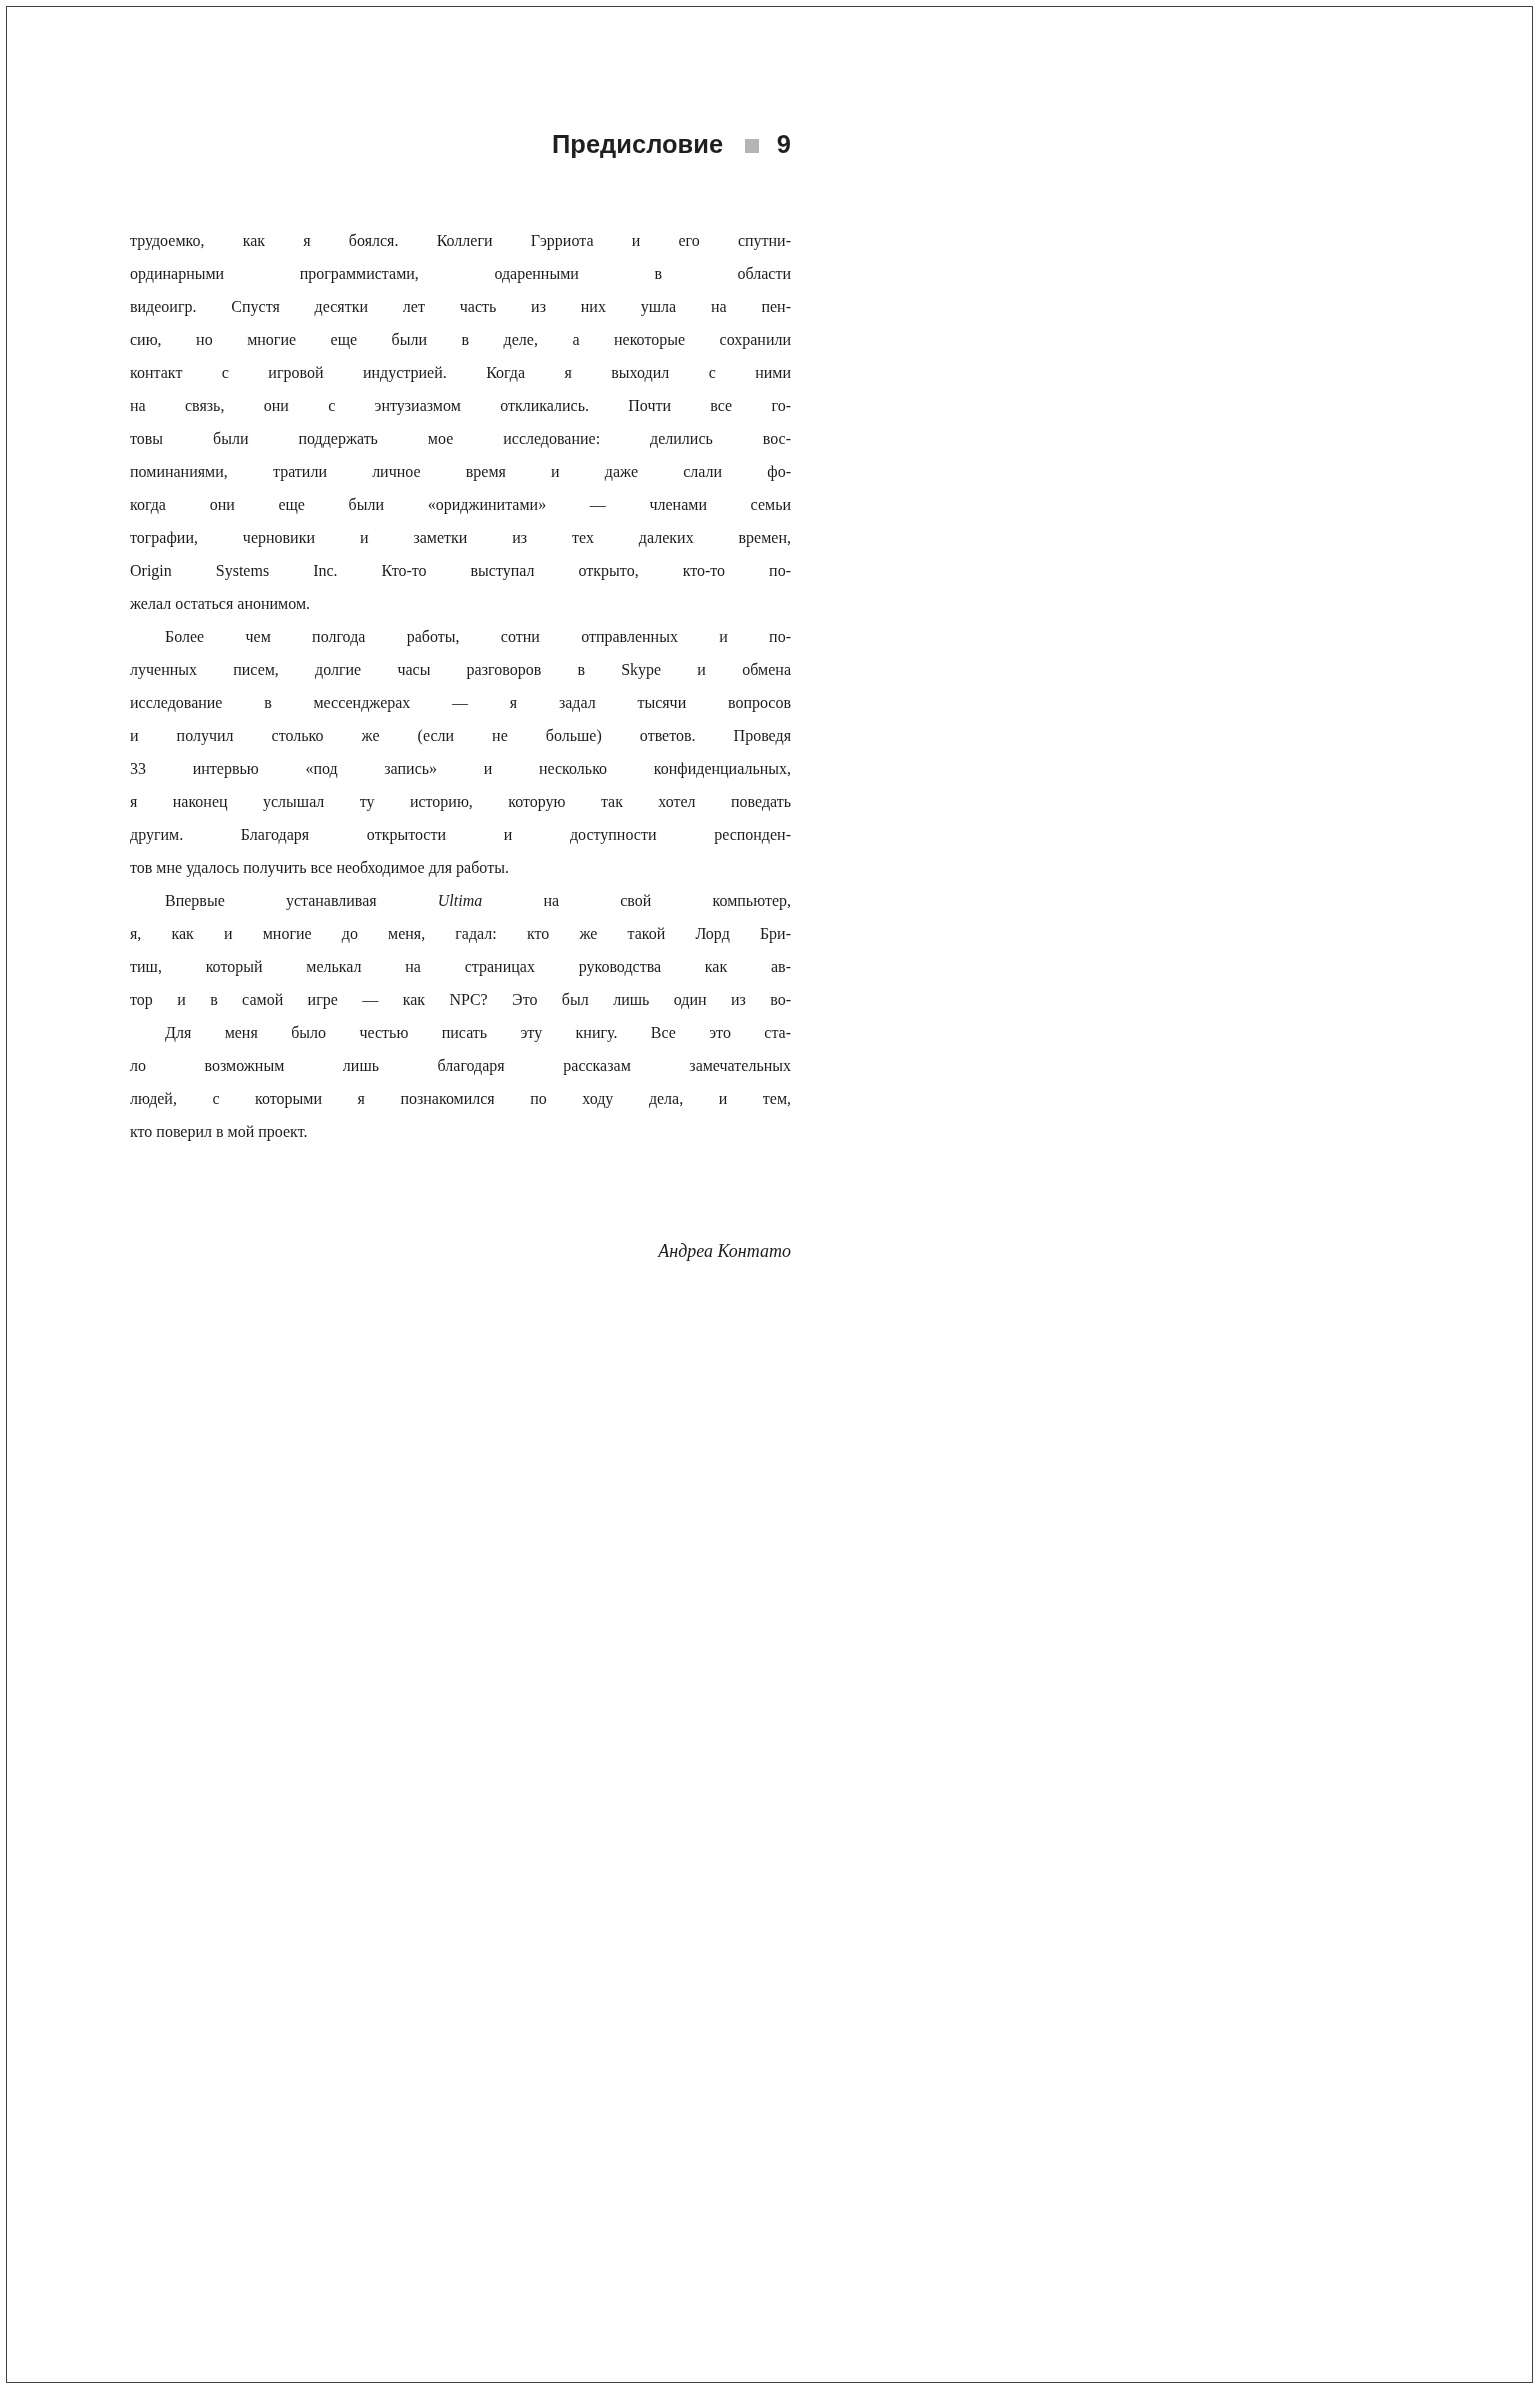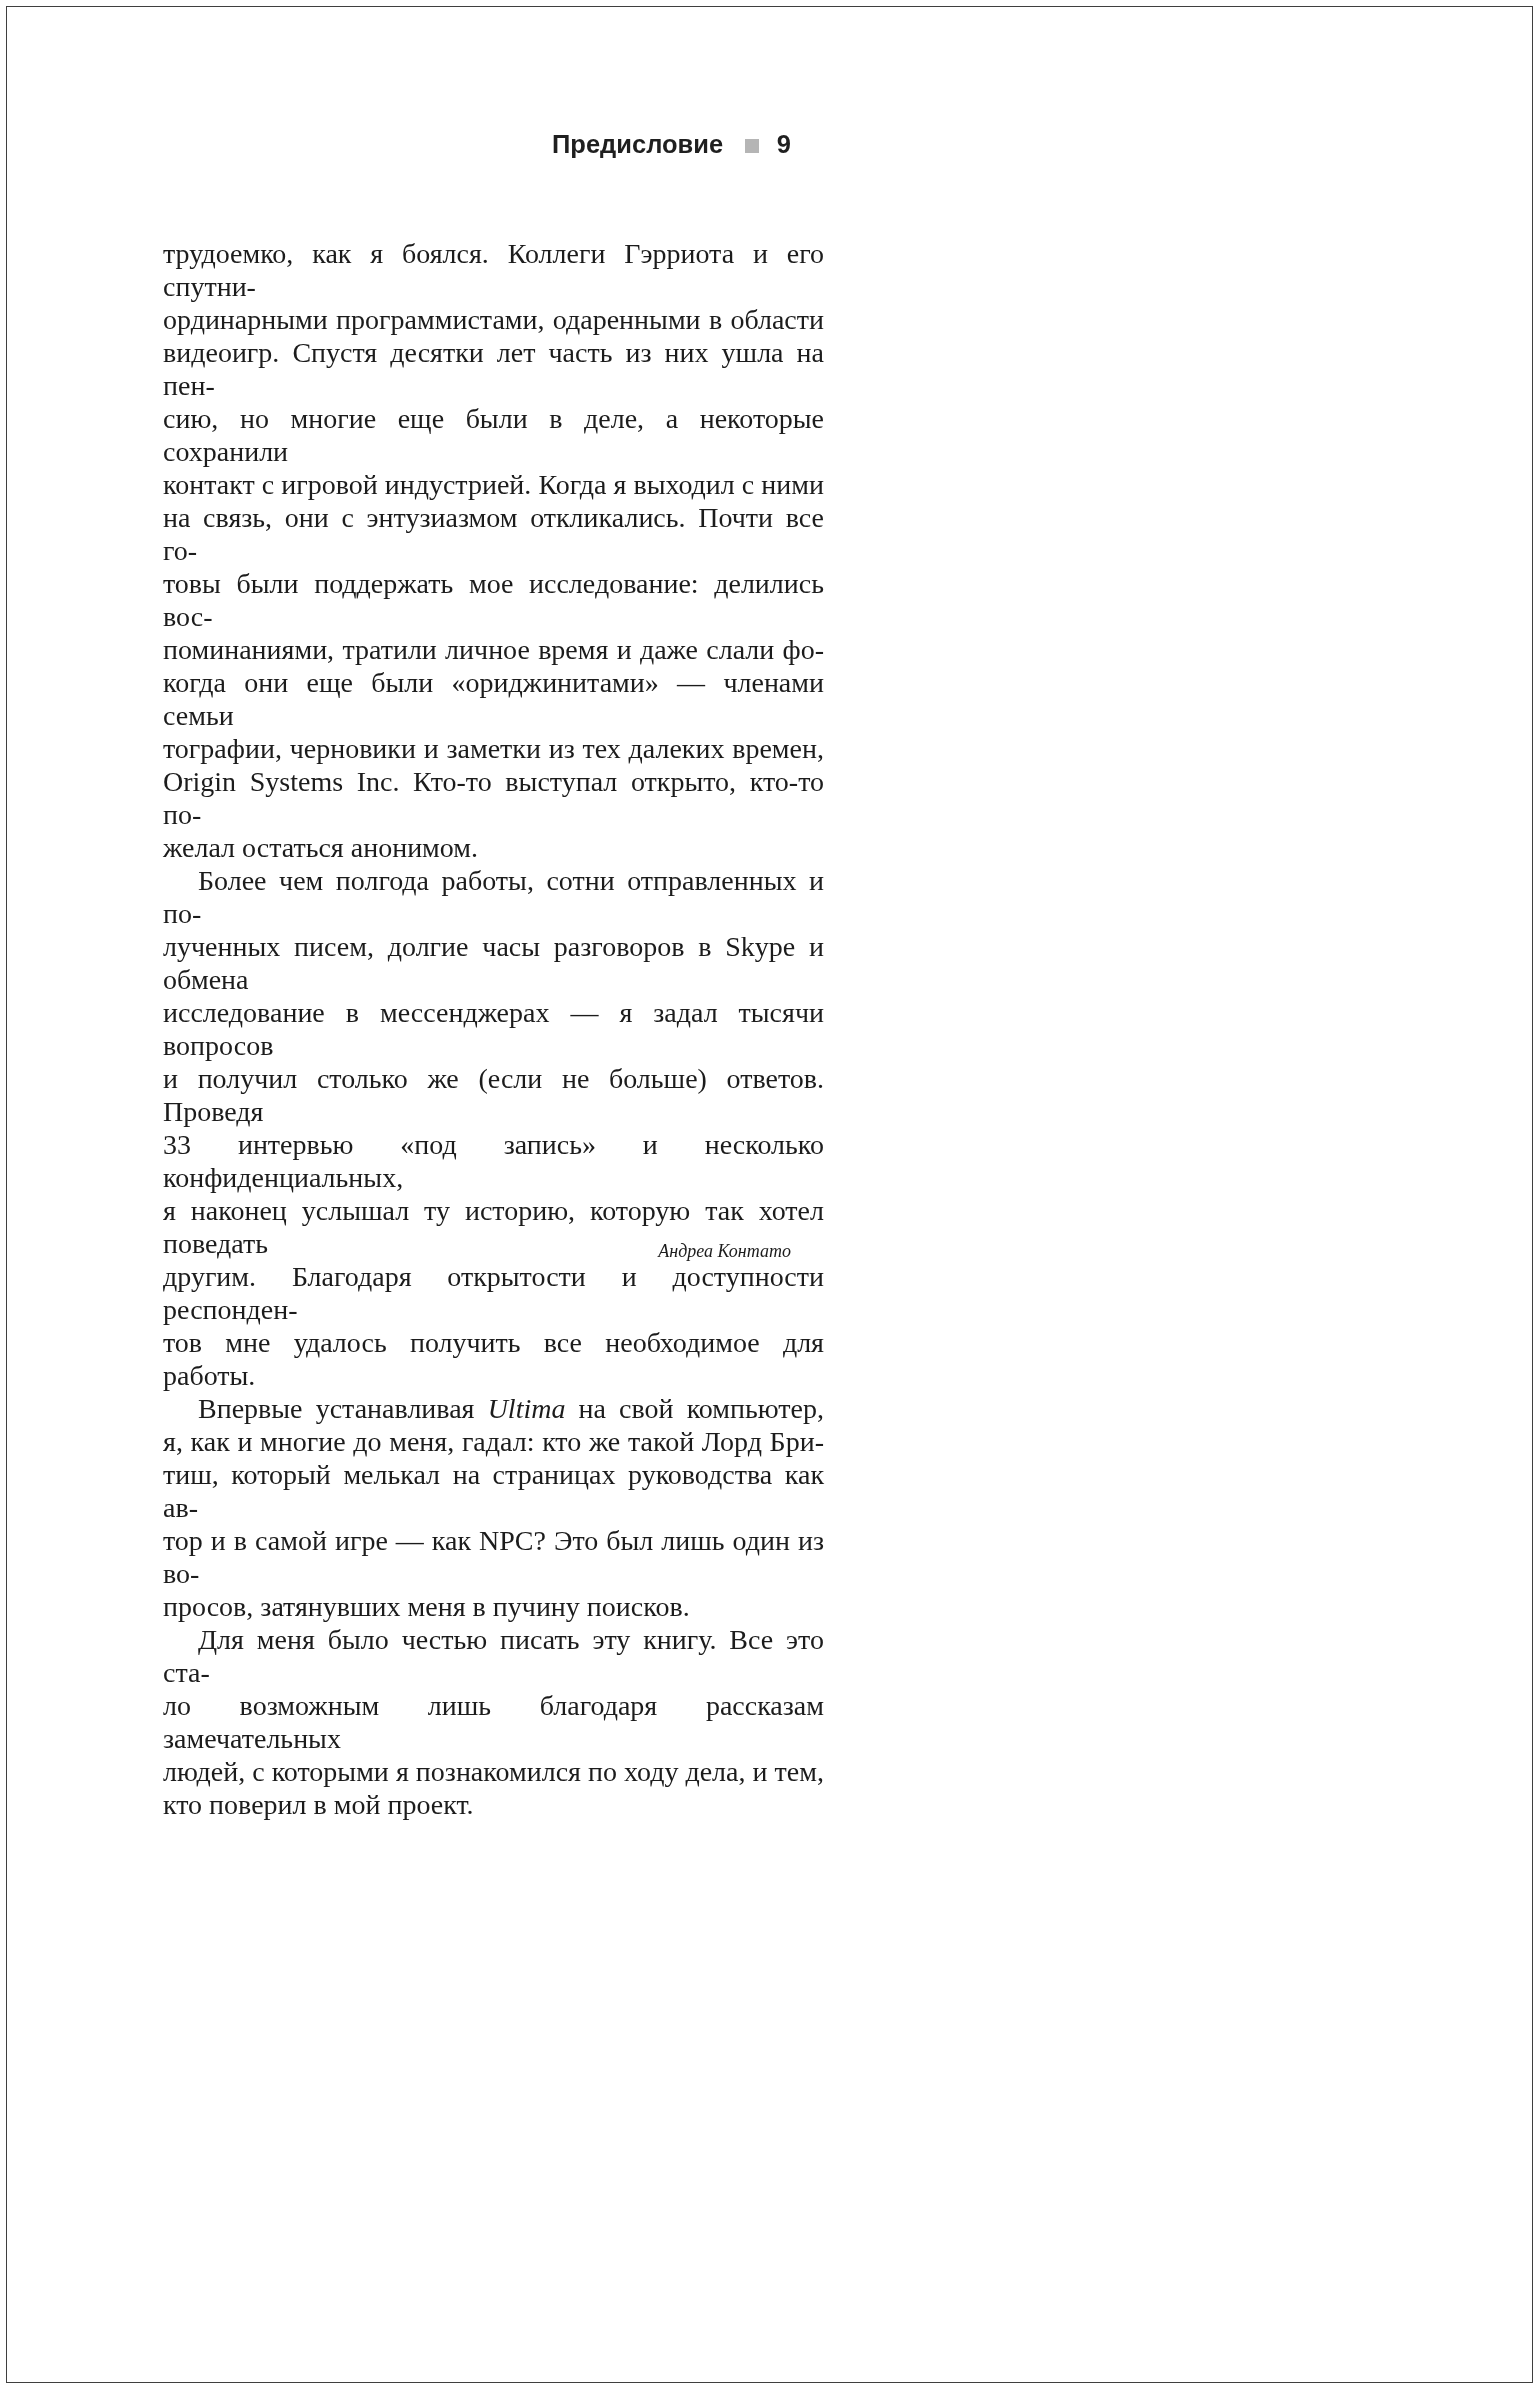--- a/index.html
+++ b/index.html
@@ -34,25 +34,24 @@
   .head-square {
     display: inline-block;
     width: 13.7px;
     height: 13.7px;
     background: #b5b5b5;
     margin: 0 18px 0 22px;
   }
   .body-text {
     position: absolute;
     left: 130px;
-    top: 237px;
+    top: 224px;
     width: 661px;
-    font-size: 28px;
+    font-size: 16px;
     line-height: 33px;
-    margin-left: 33px;
   }
   .para { margin: 0; }
   .line {
     text-align: justify;
     text-align-last: justify;
   }
   .line.last { text-align-last: left; }
   .line.indent { text-indent: 35px; }
   .italic { font-style: italic; }
   .signature {
@@ -103,21 +102,20 @@
       <div class="line">я наконец услышал ту историю, которую так хотел поведать</div>
       <div class="line">другим. Благодаря открытости и доступности респонден-</div>
       <div class="line last">тов мне удалось получить все необходимое для работы.</div>
     </div>
 
     <div class="para">
       <div class="line indent"><span>Впервые устанавливая </span><span class="italic">Ultima</span><span> на свой компьютер,</span></div>
       <div class="line">я, как и многие до меня, гадал: кто же такой Лорд Бри-</div>
       <div class="line">тиш, который мелькал на страницах руководства как ав-</div>
       <div class="line">тор и в самой игре — как NPC? Это был лишь один из во-</div>
-      <div class="line last">просов, затянувших меня в пучину поисков.</div>
     </div>
 
     <div class="para">
       <div class="line indent">Для меня было честью писать эту книгу. Все это ста-</div>
       <div class="line">ло возможным лишь благодаря рассказам замечательных</div>
       <div class="line">людей, с которыми я познакомился по ходу дела, и тем,</div>
       <div class="line last">кто поверил в мой проект.</div>
     </div>
 
   </div>

